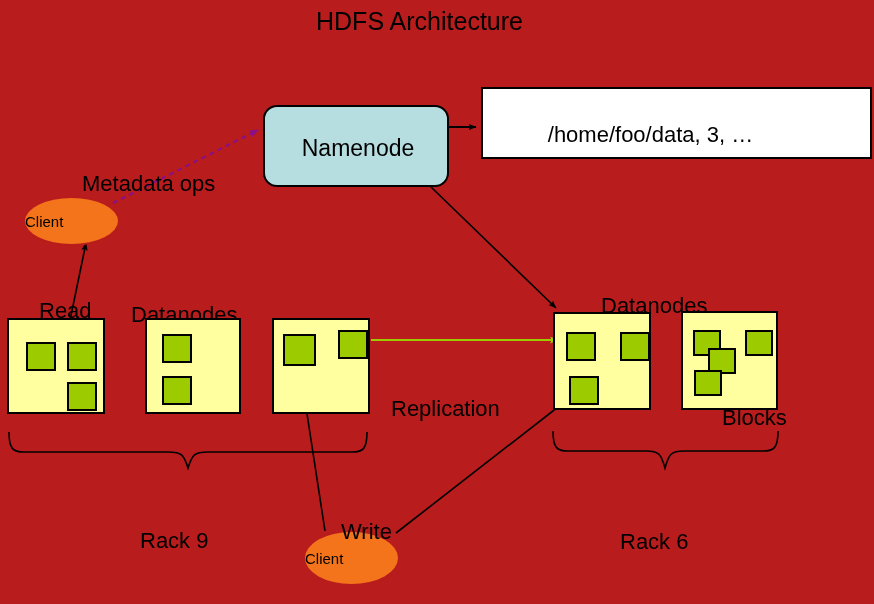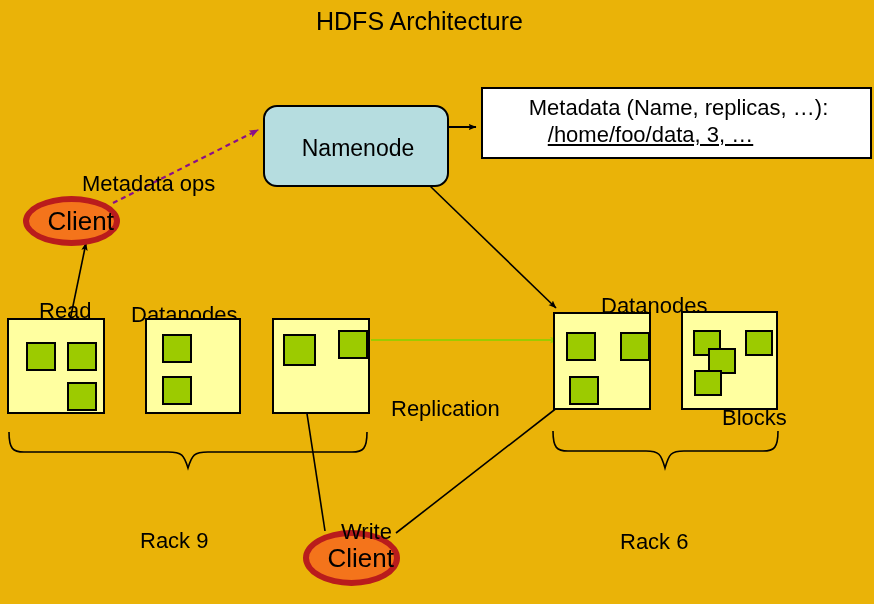--- a/index.html
+++ b/index.html
@@ -8,21 +8,21 @@
     padding: 0;
     background: #ffffff;
   }
   body {
     font-family: "Liberation Sans", sans-serif;
   }
   #canvas {
     position: relative;
     width: 874px;
     height: 604px;
-    background: #eab308;
+    background: #b91c1c;
     overflow: hidden;
   }
   #canvas svg.layer {
     position: absolute;
     left: 0;
     top: 0;
     width: 874px;
     height: 604px;
     overflow: visible;
   }
@@ -72,27 +72,27 @@
   }
   .blk {
     position: absolute;
     background: #9ccb00;
     border: 2px solid #000000;
     box-sizing: border-box;
   }
   .client {
     position: absolute;
     background: #f4741b;
-    border: 6px solid #b91c1c;
+    border: 2px solid #b91c1c;
     border-radius: 50%;
     box-sizing: border-box;
     display: flex;
     align-items: center;
-    justify-content: flex-end;
-    font-size: 26px;
+    justify-content: flex-start;
+    font-size: 15px;
     color: #000000;
   }
 </style>
 </head>
 <body>
 
 <div id="canvas">
 
   <div class="txt title" style="left:316px; top:8px;">HDFS Architecture</div>
 
@@ -128,22 +128,21 @@
 
     <path d="M553,431 C553,448 557,451 568,451 L646,451 C659,451 661,454 665,468
              C669,454 671,451 684,451 L763,451 C774,451 778,448 778,431" fill="none" stroke="#000000" stroke-width="1.6"></path>
   </svg>
 
   <div class="box-namenode" style="left:263px; top:105px; width:186px; height:82px;">
     <div class="txt nodelbl" style="left:0; top:0; width:186px; height:82px; display:flex; align-items:center; justify-content:center;">Namenode</div>
   </div>
 
   <div class="box-meta" style="left:481px; top:87px; width:391px; height:72px;">
-    <div class="metatext" style="left:0; top:6px; width:391px;">Metadata (Name, replicas, …):</div>
-    <div class="metatext" style="left:0; top:33px; width:335px;text-decoration:underline;">/home/foo/data, 3, …</div>
+    <div class="metatext" style="left:0; top:33px; width:335px;">/home/foo/data, 3, …</div>
   </div>
 
   <div class="client" style="left:23px; top:196px; width:97px; height:50px;">
     <span>Client</span>
   </div>
 
   <div class="client" style="left:303px; top:530px; width:97px; height:56px;">
     <span>Client</span>
   </div>
 

